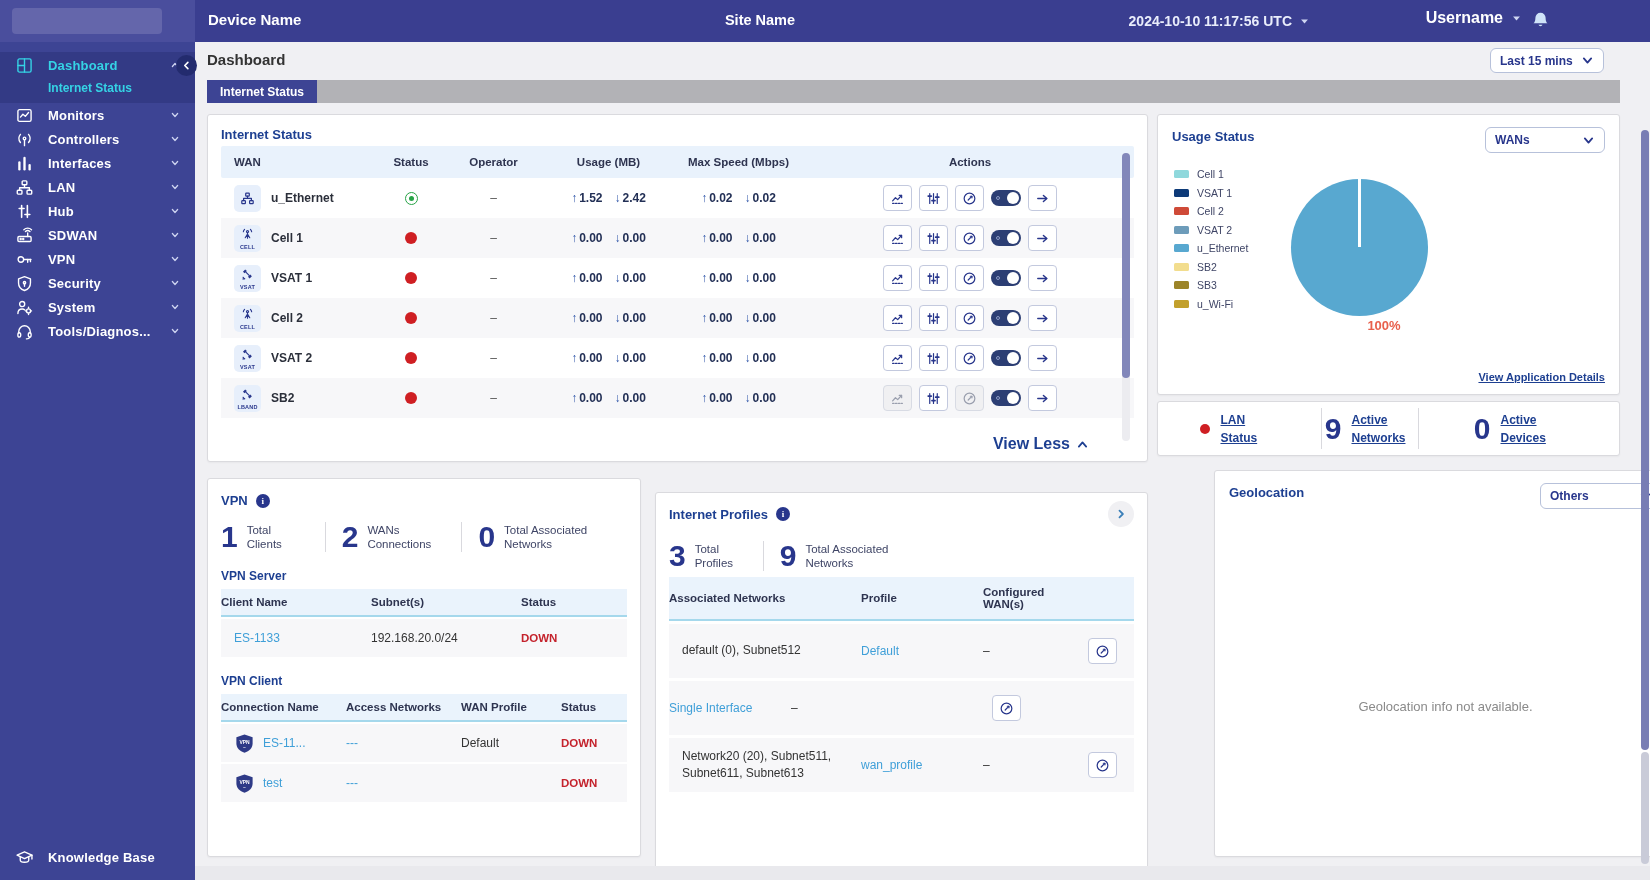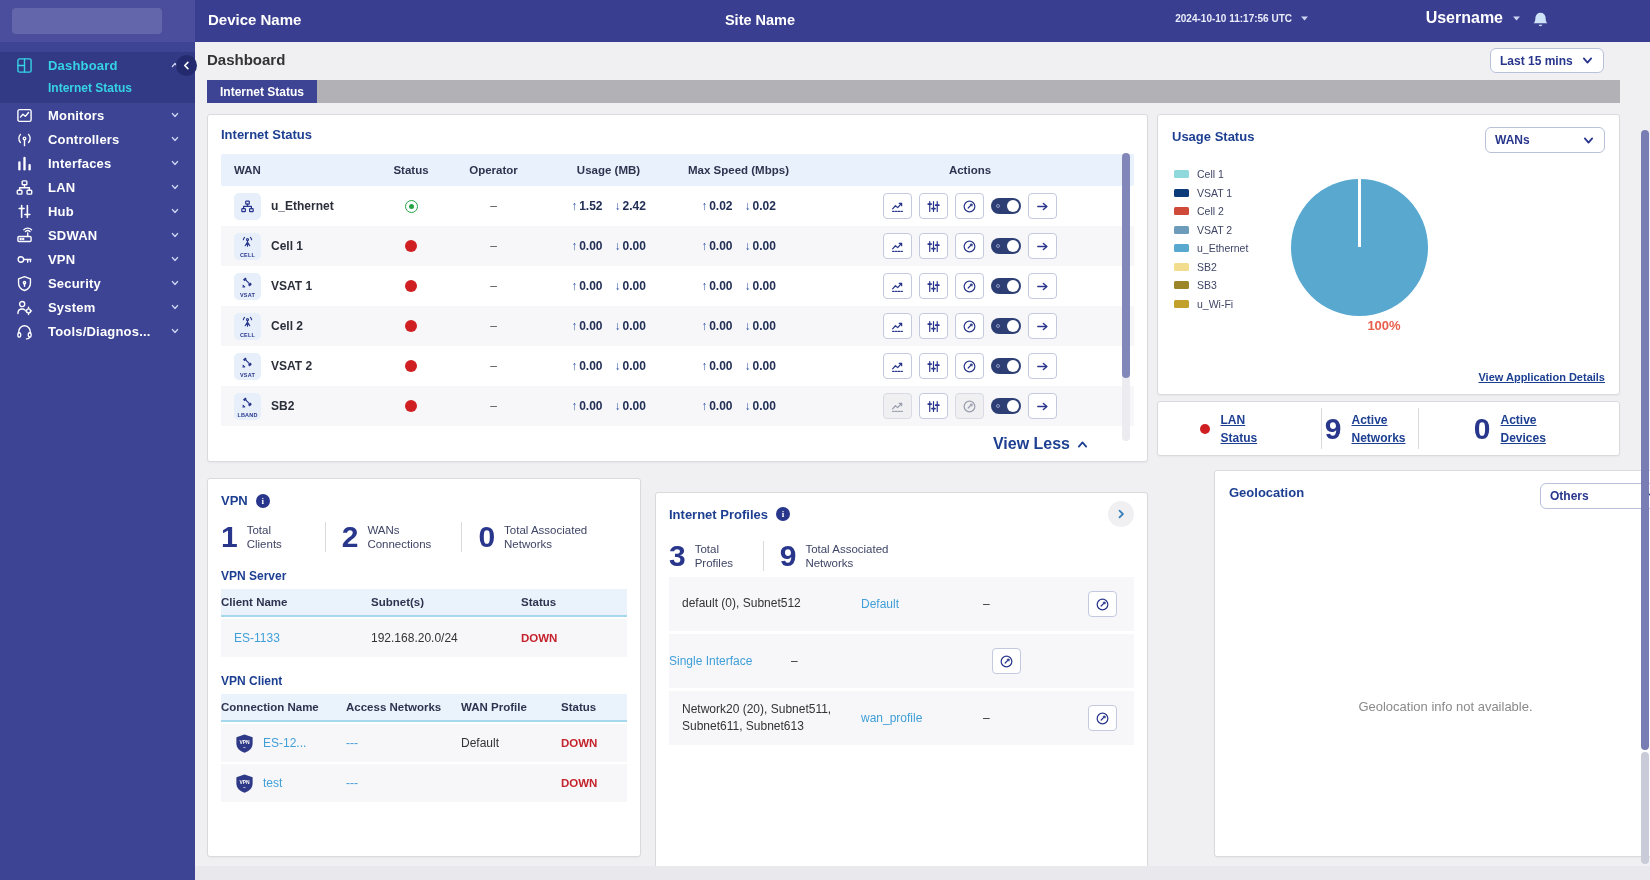--- a/index.html
+++ b/index.html
@@ -4,21 +4,21 @@
 <style>
   * { margin:0; padding:0; box-sizing:border-box; }
   html,body { width:1650px; height:880px; font-family:"Liberation Sans", sans-serif; background:#f0f0f3; overflow:hidden; position:relative; }
 
   
   .topbar { position:absolute; left:0; top:0; width:1650px; height:42px; background:#3a3e90; z-index:30; }
   .tb-logo { position:absolute; left:0; top:0; width:195px; height:42px; background:#4a4e9d; }
   .tb-logo-inner { position:absolute; left:12px; top:8px; width:150px; height:26px; background:#6466ab; border-radius:4px; }
   .tb-device { position:absolute; left:208px; top:11px; color:#fff; font-size:15px; font-weight:bold; }
   .tb-site { position:absolute; left:650px; top:12px; width:220px; text-align:center; color:#fff; font-size:14.5px; font-weight:bold; }
-  .tb-time { position:absolute; right:340px; top:13px; display:flex; align-items:center; gap:7px; color:#e9edfb; font-size:10px; font-weight:bold; cursor:pointer; }
+  .tb-time { position:absolute; right:340px; top:13px; display:flex; align-items:center; gap:7px; color:#e9edfb; font-size:14px; font-weight:bold; cursor:pointer; }
   .tb-user { position:absolute; right:128px; top:9px; display:flex; align-items:center; gap:8px; color:#fff; font-size:16px; font-weight:bold; cursor:pointer; }
   .tb-bell { position:absolute; right:100px; top:11px; width:19px; height:19px; color:#cfe3f8; cursor:pointer; }
   .icn { display:inline-flex; }
   .icn svg { width:100%; height:100%; display:block; }
   .tb-caret { width:11px; height:11px; color:#cfd6f2; }
 
   
   .sidebar { position:absolute; left:0; top:42px; width:195px; height:838px; background:#3d4494; z-index:20; display:flex; flex-direction:column; }
   .sb-list { flex:1; padding-top:10px; }
   .sb-item { display:flex; align-items:center; height:24px; padding:0 14px 0 16px; color:#fff; cursor:pointer; }
@@ -44,21 +44,21 @@
   .card { position:absolute; background:#fff; border:1px solid #dadade; border-radius:3px; box-shadow:0 1px 2px rgba(0,0,0,.04); }
   .card-title { font-size:13px; font-weight:bold; color:#1d3f91; }
   .card-internet { left:207px; top:114px; width:941px; height:348px; padding:12px 13px; }
   .card-vpn { left:207px; top:478px; width:434px; height:379px; padding:14px 13px; }
   .card-profiles { left:655px; top:492px; width:493px; height:379px; padding:8px 13px; }
   .card-usage { left:1157px; top:114px; width:463px; height:281px; padding:14px; }
   .card-lan { left:1157px; top:401px; width:463px; height:55px; display:flex; align-items:stretch; }
   .card-geo { left:1214px; top:470px; width:463px; height:387px; padding:14px; }
 
   
-  .itable { margin-top:12px; }
+  .itable { margin-top:4px; }
   .thead, .trow { display:flex; align-items:center; }
   .thead { height:32px; background:#e9f2fc; border-radius:2px; }
   .th { font-size:11.5px; font-weight:bold; color:#2e3450; text-align:center; }
   .td { display:flex; align-items:center; justify-content:center; }
   .c-wan { width:160px; padding-left:13px; justify-content:flex-start; text-align:left; }
   .c-status { width:60px; } .c-oper { width:105px; } .c-usage { width:125px; } .c-speed { width:135px; }
   .c-act { flex:1; }
   .trow { height:40px; }
   .trow.alt { background:#f7f7f9; }
   .wan-ic { position:relative; width:27px; height:27px; background:#e7effb; border-radius:5px; color:#28368c; display:flex; align-items:flex-start; justify-content:center; padding-top:3px; margin-right:10px; }
@@ -347,20 +347,30 @@
           </svg>
         </span>
         <span class="sb-lbl">Tools/Diagnos...</span>
         <span class="icn sb-ch">
           <svg viewBox="0 0 16 16" fill="none" stroke="currentColor" stroke-width="1.7" stroke-linecap="round" stroke-linejoin="round">
             <polyline points="4.5,6 8,10 11.5,6"></polyline>
           </svg>
         </span>
       </div>
     </div>
+  <div class="sb-footer">
+    <span class="icn sb-ic">
+        <svg viewBox="0 0 16 16" fill="none" stroke="currentColor" stroke-width="1.3" stroke-linecap="round" stroke-linejoin="round">
+          <path d="M8 2.6L15 5.8 8 9 1 5.8z"></path>
+          <path d="M4 7.4v2.9c0 1.2 1.8 2.2 4 2.2s4-1 4-2.2V7.4"></path>
+          <line x1="15" y1="5.8" x2="15" y2="9.4"></line>
+        </svg>
+      </span>
+    <span class="sb-lbl">Knowledge Base</span>
+  </div>
 </div>
 <div class="collapse-btn">
   <span class="icn">
       <svg viewBox="0 0 16 16" fill="none" stroke="currentColor" stroke-width="2.4" stroke-linecap="round" stroke-linejoin="round">
         <polyline points="10,3.5 5.5,8 10,12.5"></polyline>
       </svg>
     </span>
 </div>
 
 <div class="page-title">Dashboard</div>
@@ -924,21 +934,21 @@
     <div id="vpnc-rows">
         <div class="mrow">
           <div class="mcell vc-c1 pad">
             <span class="icn vpn-shield">
               <svg viewBox="0 0 22 22">
                 <path d="M11 1.5l8.5 3v6.2c0 4.9-3.4 8.5-8.5 9.9-5.1-1.4-8.5-5-8.5-9.9V4.5z" fill="#2e3a87"></path>
                 <text x="11" y="11.4" font-size="5.2" fill="#fff" text-anchor="middle" font-weight="bold">VPN</text>
                 <text x="11" y="16.6" font-size="5" fill="#fff" text-anchor="middle">~</text>
               </svg>
             </span>
-            <span class="link">ES-12...</span>
+            <span class="link">ES-11...</span>
           </div>
           <div class="mcell vc-c2">
             <span class="link">---</span>
           </div>
           <div class="mcell vc-c3">Default</div>
           <div class="mcell vc-c4">
             <span class="down">DOWN</span>
           </div>
         </div>
         <div class="mrow">
@@ -981,20 +991,26 @@
         <span class="stat-num">3</span>
         <span class="stat-lbl" style="width: 52px;">Total Profiles</span>
       </div>
       <div class="stat-div"></div>
       <div class="stat">
         <span class="stat-num">9</span>
         <span class="stat-lbl" style="width: 112px;">Total Associated Networks</span>
       </div>
     </div>
   <div class="mtable">
+    <div class="mhead pf-head" id="pf-head">
+        <div class="th pf-c1 pad">Associated Networks</div>
+        <div class="th pf-c2">Profile</div>
+        <div class="th pf-c3">Configured WAN(s)</div>
+        <div class="th pf-c4"></div>
+      </div>
     <div id="pf-rows">
         <div class="mrow pf-row">
           <div class="mcell pf-c1 pad pf-nets">default (0), Subnet512</div>
           <div class="mcell pf-c2">
             <span class="link">Default</span>
           </div>
           <div class="mcell pf-c3">–</div>
           <div class="mcell pf-c4">
             <button class="abtn">
               <span class="icn">

